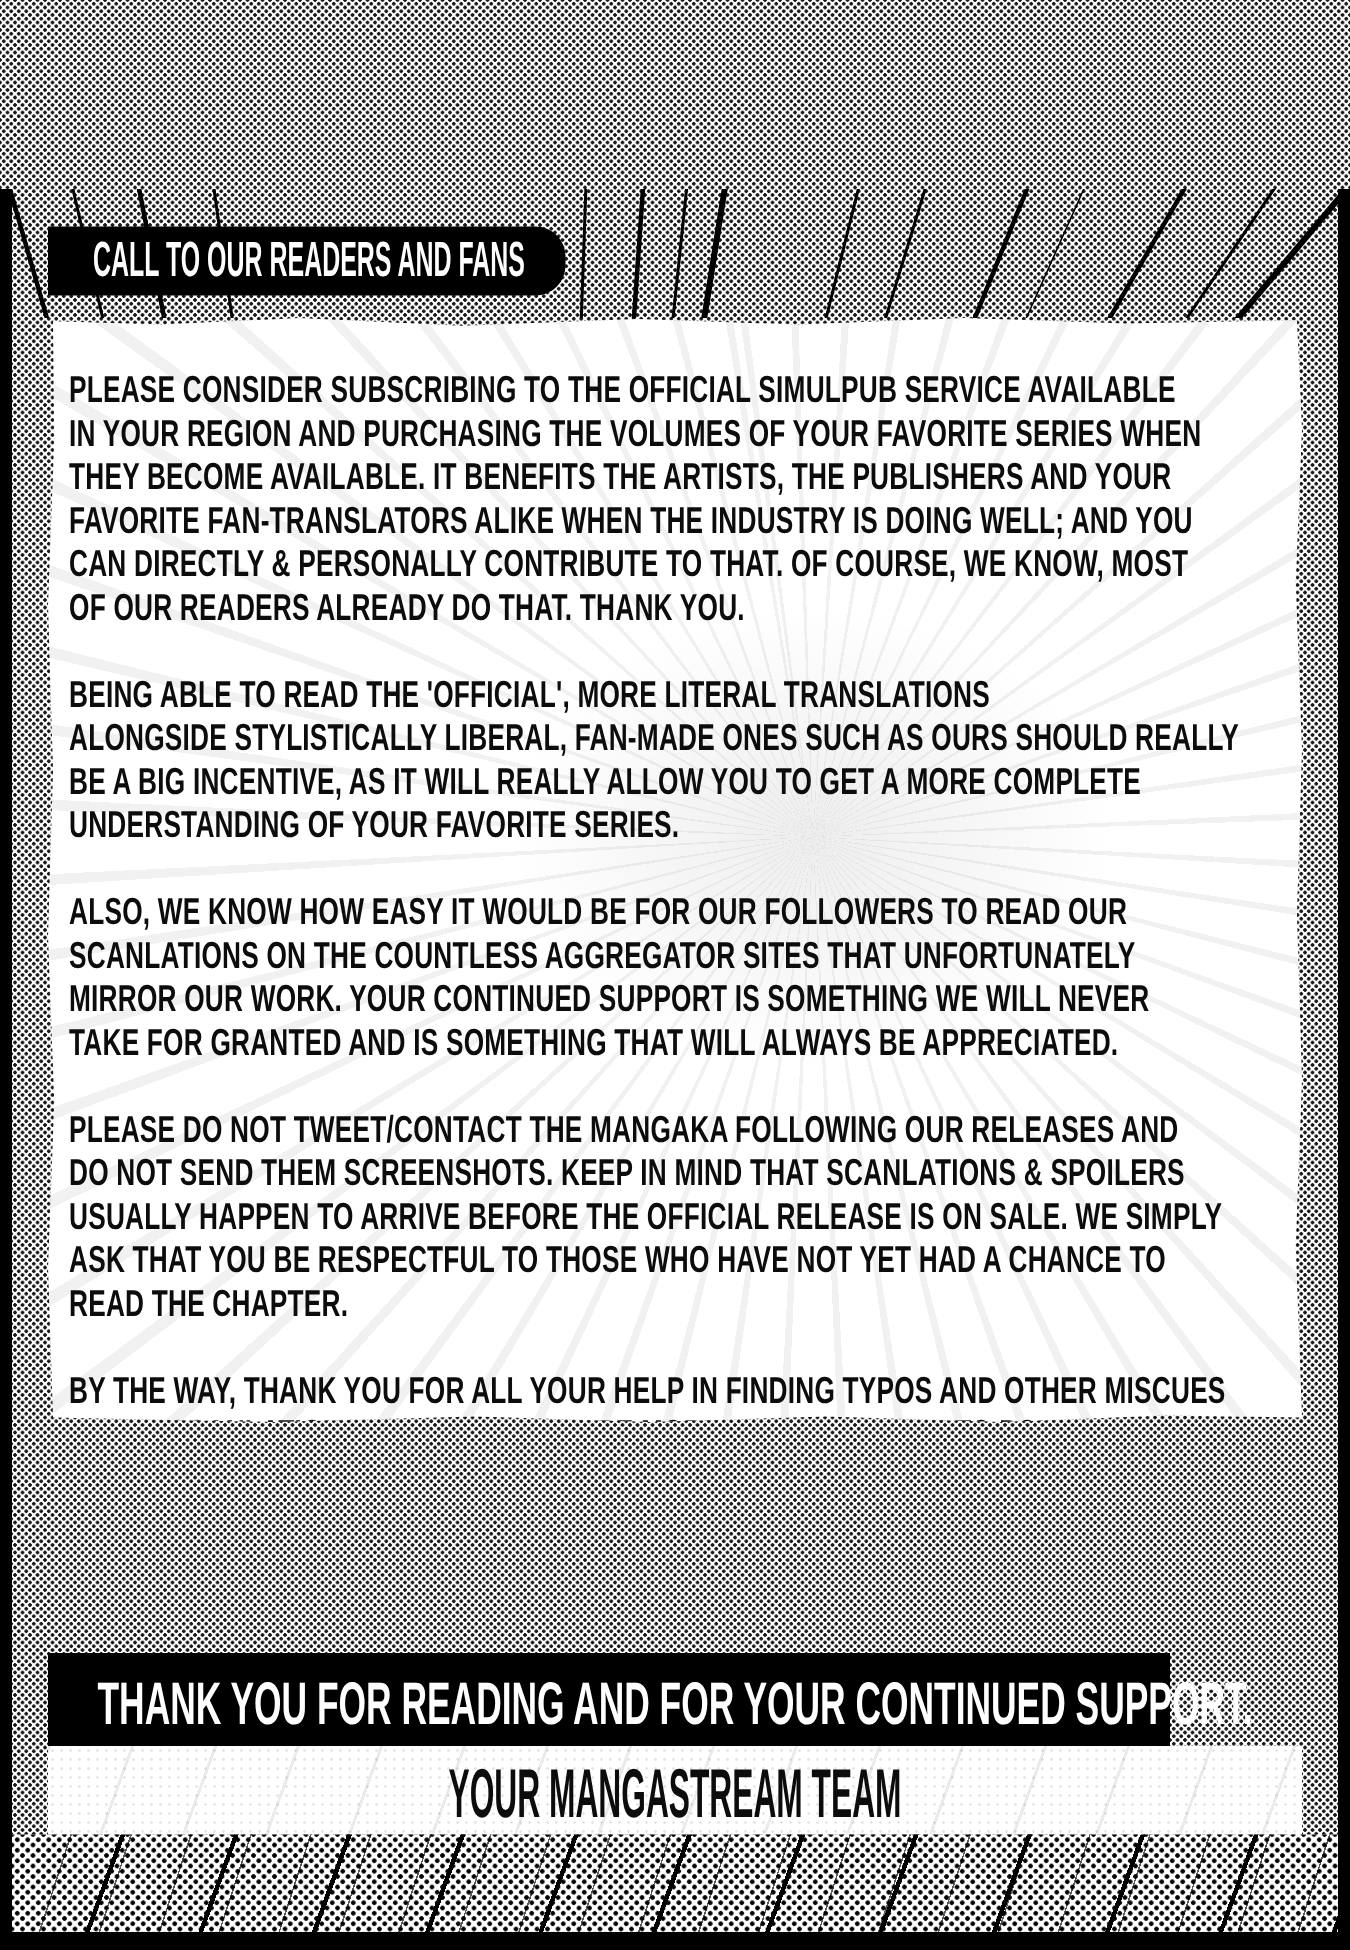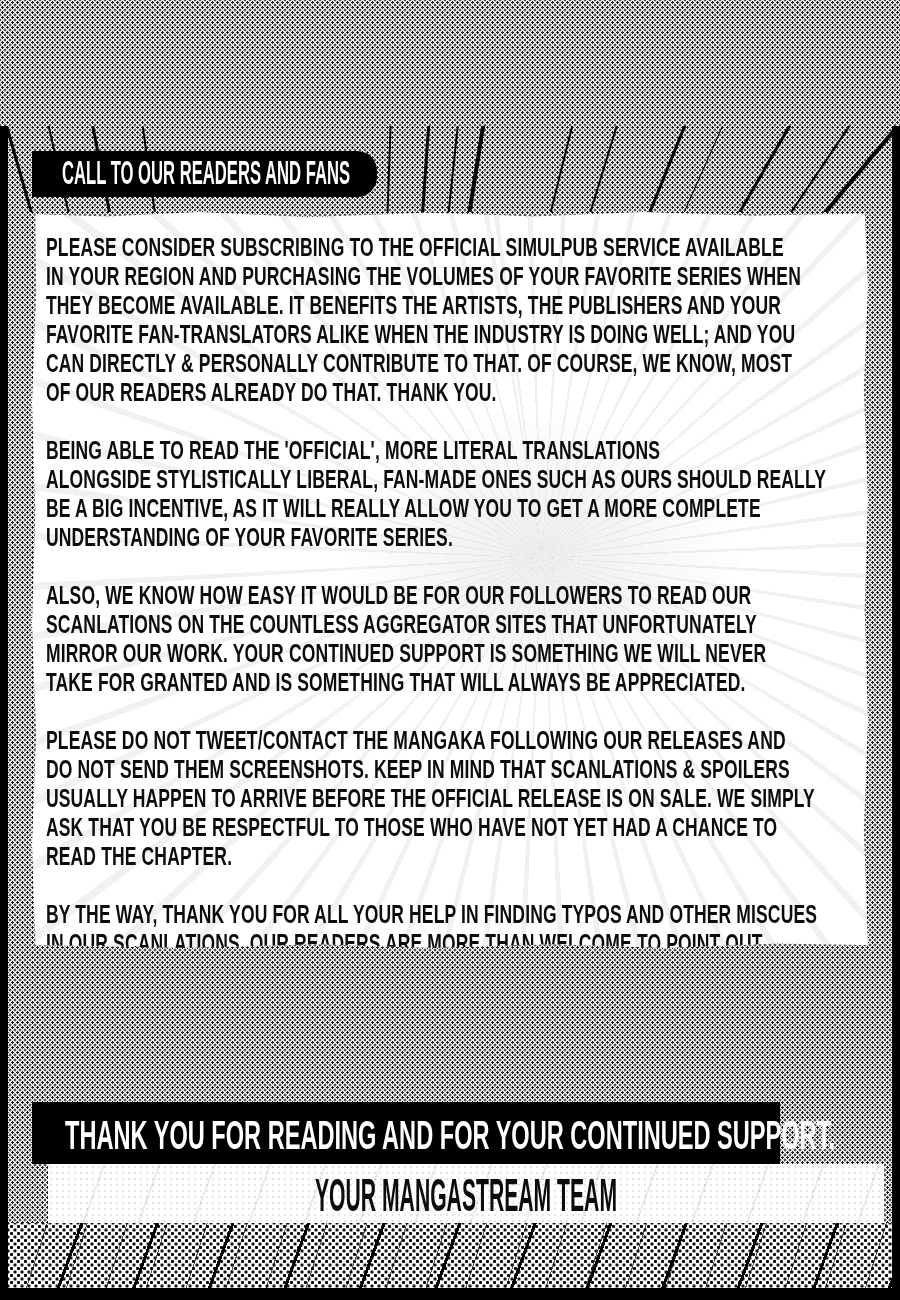--- a/index.html
+++ b/index.html
@@ -22,36 +22,35 @@
   
   .content-panel{
     position:absolute;left:32px;top:212px;width:836px;height:736px;background-color:#fff;
     background-image:
       repeating-conic-gradient(from -8deg at 61% 47%, rgba(0,0,0,0.055) 0deg 0.8deg, transparent 0.8deg 5.6deg),
       radial-gradient(ellipse 290px 220px at 61% 47%, rgba(0,0,0,0.07), transparent 70%);
     clip-path:polygon(0.4% 0.3%,9% 0.6%,20% 0%,33% 0.7%,47% 0.1%,60% 0.6%,73% 0%,86% 0.5%,99.6% 0.2%,
       100% 10%,99.5% 24%,100% 39%,99.6% 54%,100% 69%,99.5% 84%,100% 99.6%,
       89% 99.4%,76% 100%,62% 99.5%,48% 100%,34% 99.5%,18% 100%,0.4% 99.6%,
       0% 86%,0.5% 71%,0% 56%,0.4% 41%,0% 26%,0.5% 11%);
-    padding-top:21px;box-sizing:border-box;
+    padding-top:34px;box-sizing:border-box;
   }
   .para{
     width:1200px;margin:0 0 29px 14px;
     font-weight:bold;font-size:25px;line-height:29px;letter-spacing:0.2px;color:#0c0c0c;
     white-space:pre;transform:scaleX(0.70);transform-origin:0 0;
   }
   
   .thanks-bar{position:absolute;left:32px;top:1102px;width:748px;height:62px;background:#000;}
   .team-band{
     position:absolute;left:32px;top:1164px;width:836px;height:59px;background-color:#fff;
     background-image:
       repeating-linear-gradient(110deg, rgba(0,0,0,0.08) 0 2px, transparent 2px 52px),
       radial-gradient(circle, rgba(0,0,0,0.10) 0.8px, transparent 1px);
     background-size:auto,6px 6px;
-    margin-left:16px;
   }
   .bottom-band{
     position:absolute;left:8px;top:1223px;width:884px;height:65px;background-color:#fff;
     background-image:
       repeating-linear-gradient(110deg, transparent 0 68px, #000 68px 71px),
       repeating-linear-gradient(108deg, transparent 0 37px, rgba(0,0,0,0.65) 37px 38px),
       radial-gradient(circle,#000 1.35px,transparent 1.6px),
       radial-gradient(circle,#000 1.35px,transparent 1.6px);
     background-size:auto,auto,7px 7px,7px 7px;
     background-position:0 0,0 0,0 0,3.5px 3.5px;

